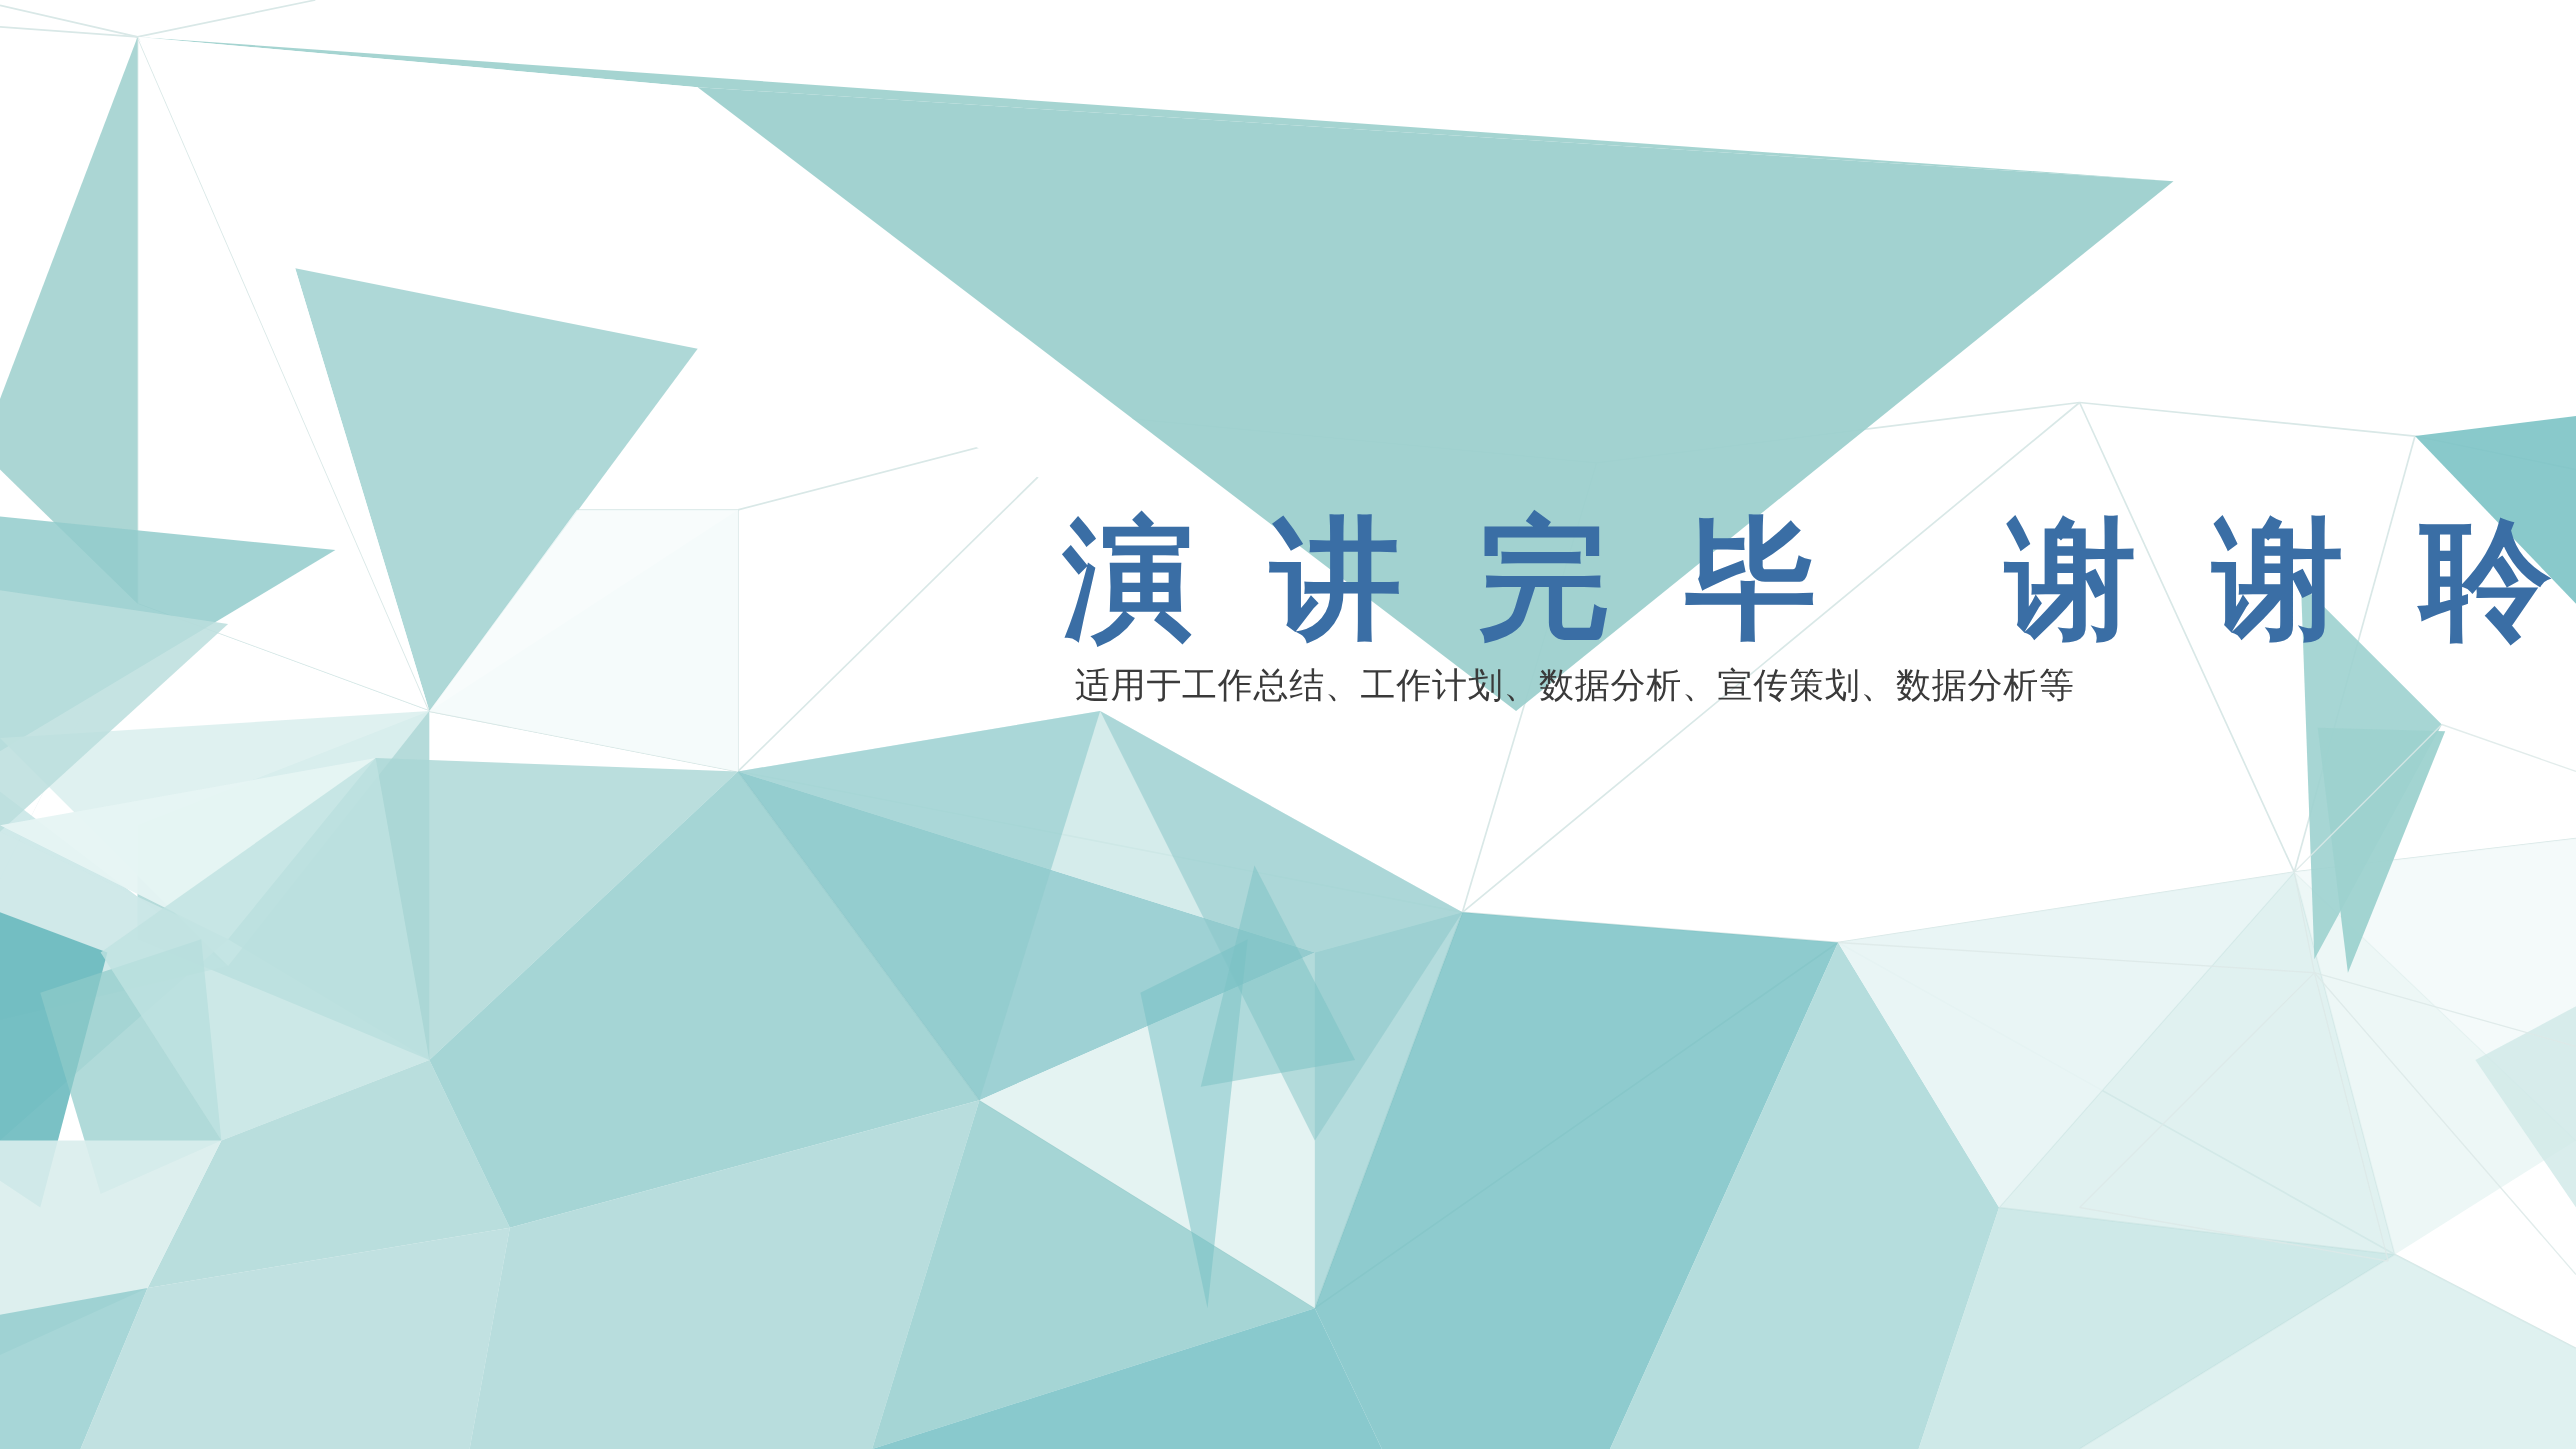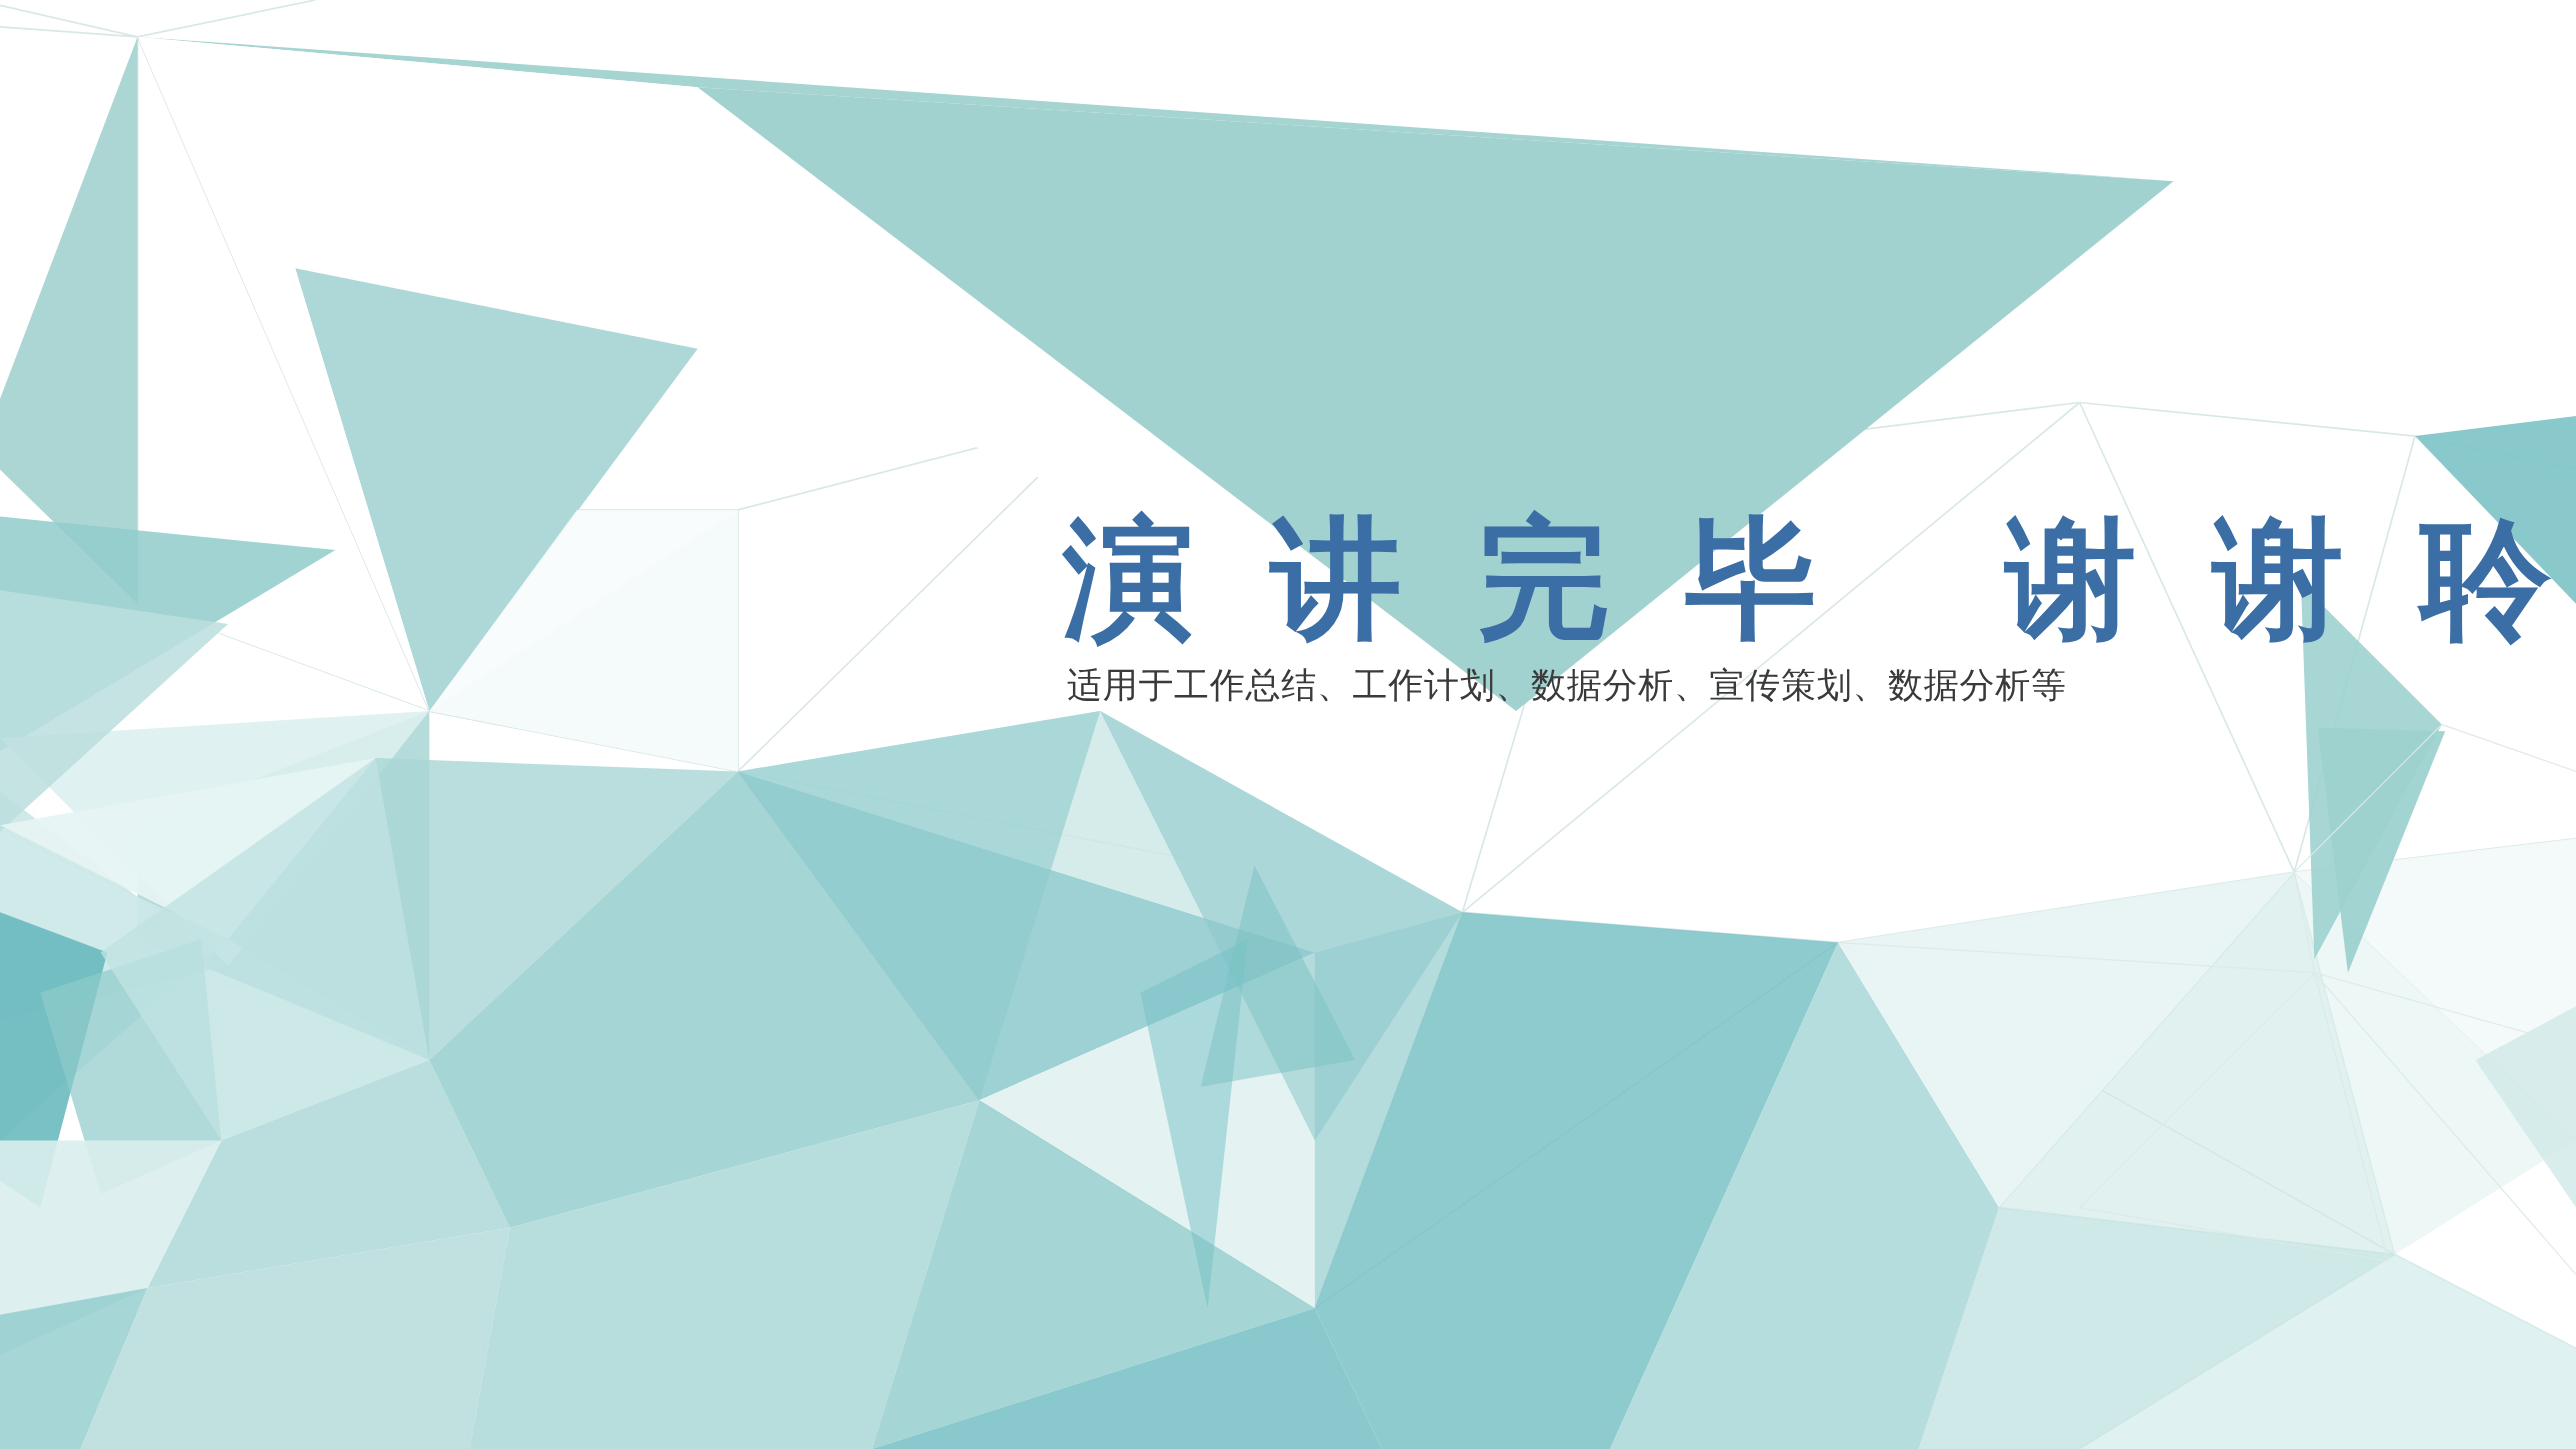--- a/index.html
+++ b/index.html
@@ -32,21 +32,21 @@
     margin: 0;
     font-size: 131px;
     line-height: 1.06;
     font-weight: bold;
     letter-spacing: 20px;
     color: #3a6ea5;
     white-space: pre;
     text-align: left;
   }
   #subtitle {
-    margin: 0;
+    margin: 8px;
     padding-left: 4px;
     margin-top: 14.8px;
     font-size: 35px;
     line-height: 1.2;
     font-weight: normal;
     letter-spacing: 0.7px;
     color: #3a3a3a;
     white-space: pre;
   }
 </style>

